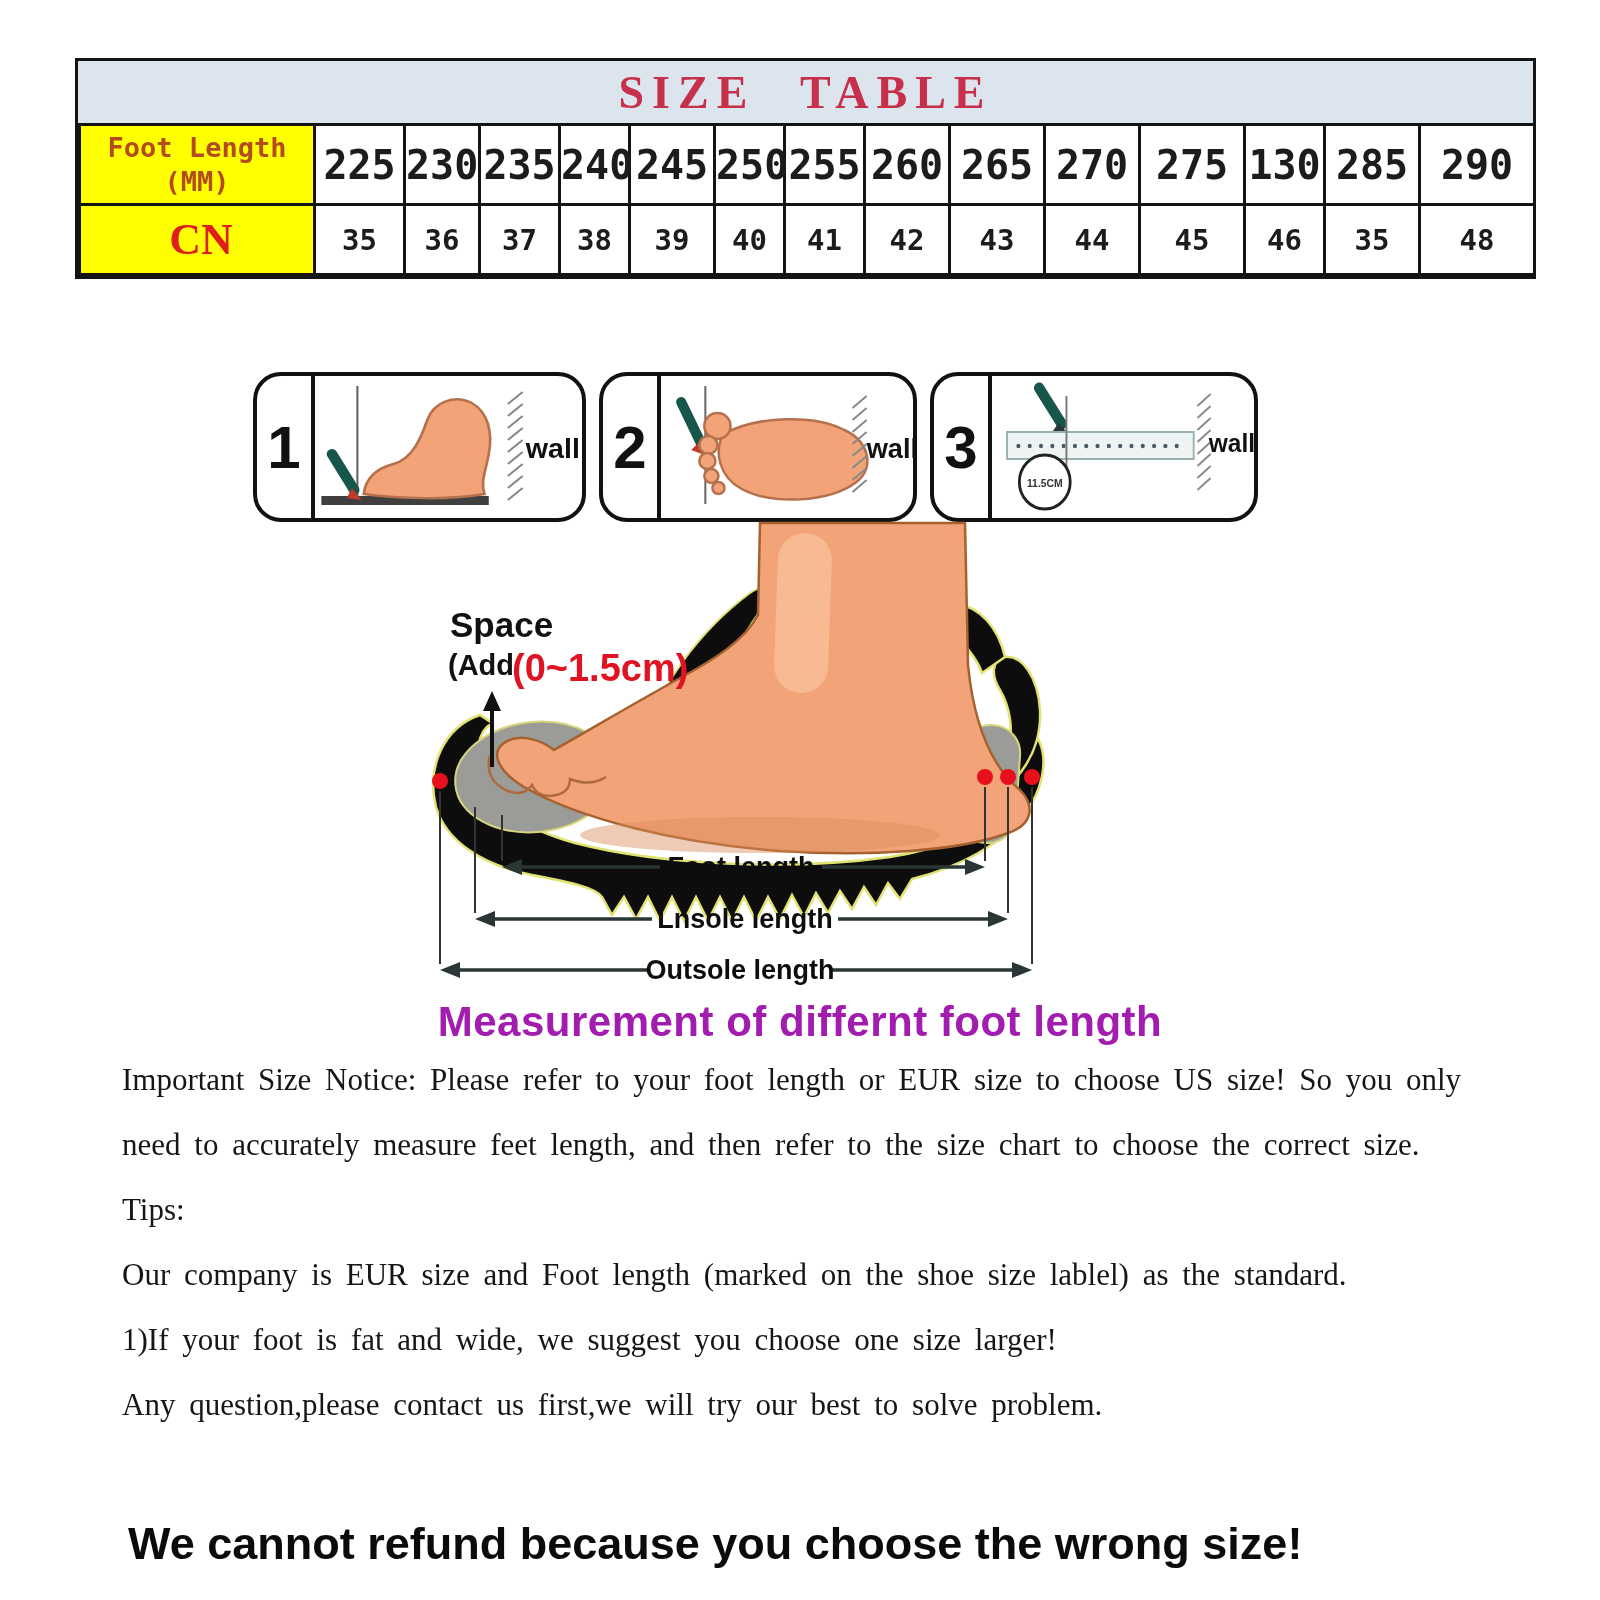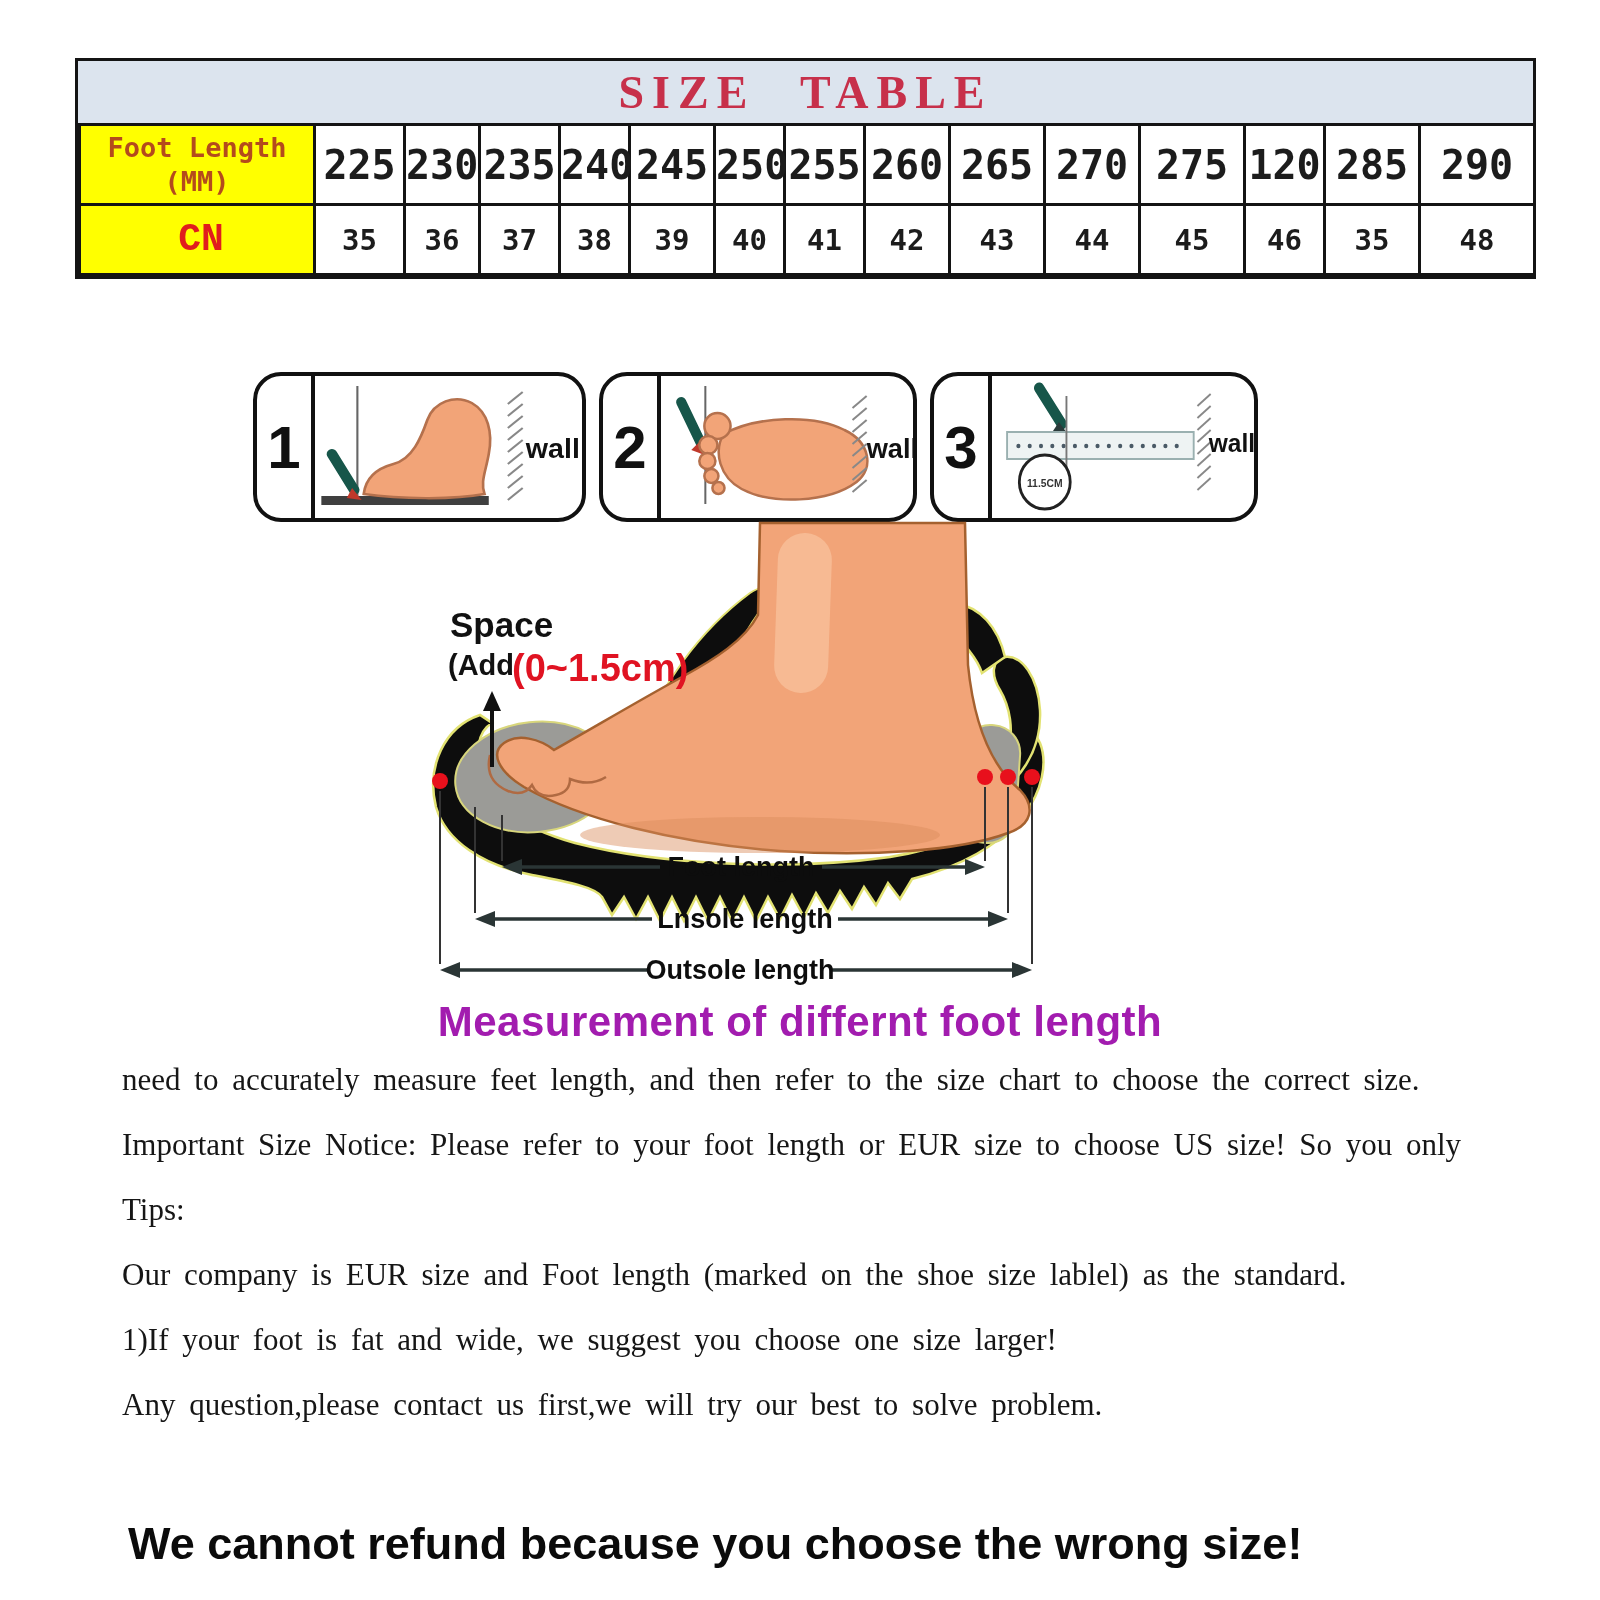--- a/index.html
+++ b/index.html
@@ -14,21 +14,21 @@
             color:var(--title,#c7304a);letter-spacing:8px;word-spacing:26px;}
   table.st{border-collapse:collapse;table-layout:fixed;width:100%;}
   table.st td{border:3px solid #141414;text-align:center;vertical-align:middle;
               font-family:"DejaVu Sans Mono",monospace;font-weight:bold;color:#1c1c1c;padding:0;}
   tr.row-us td{height:70px;font-size:30px;}
   tr.row-foot td{height:77px;font-size:40px;}
   tr.row-cn td{height:67px;font-size:29px;}
   td.lbl{background:var(--cell-yellow,#ffff00);}
   .lbl-us{font-size:30px;color:var(--label-orange,#b44b1c);letter-spacing:2px;}
   .lbl-foot{font-size:27px;color:var(--label-orange,#b44b1c);line-height:34px;}
-  .lbl-cn{font-family:Liberation Mono, monospace;font-size:38px;color:var(--cn-red,#e01d1d);margin-left:8px;}
+  .lbl-cn{font-family:Liberation Serif, serif;font-size:44px;color:var(--cn-red,#e01d1d);margin-left:8px;}
 
   
   .steps{position:absolute;left:253px;top:372px;height:150px;display:flex;gap:13px;}
   .step-box{height:142px;border:4px solid #111;border-radius:28px;background:#fff;
             display:flex;align-items:stretch;overflow:hidden;}
   .step-box .num{width:54px;display:flex;align-items:center;justify-content:center;
                  font-size:60px;font-weight:bold;color:#111;border-right:4px solid #111;}
   .step-box svg{display:block;}
 
   
@@ -79,21 +79,21 @@
         <td>230</td>
         <td>235</td>
         <td>240</td>
         <td>245</td>
         <td>250</td>
         <td>255</td>
         <td>260</td>
         <td>265</td>
         <td>270</td>
         <td>275</td>
-        <td>120</td>
+        <td>130</td>
         <td>285</td>
         <td>290</td>
       </tr>
       <tr class="row-cn">
         <td class="lbl"><span class="lbl-cn">CN</span></td>
         <td>35</td>
         <td>36</td>
         <td>37</td>
         <td>38</td>
         <td>39</td>
@@ -284,22 +284,22 @@
       <line x1="412" y1="455" x2="596" y2="455" stroke-width="3.5"></line>
       <polygon points="20,455 40,447 40,463" stroke="none"></polygon>
       <polygon points="612,455 592,447 592,463" stroke="none"></polygon>
     </g>
     <text x="320" y="464" font-size="27" font-weight="bold" fill="#0d0d0d" text-anchor="middle">Outsole length</text>
   </svg>
 
   <div class="measure-heading">Measurement of differnt foot length</div>
 
   <div class="notice">
+    <p>Important Size Notice: Please refer to your foot length or EUR size to choose US size! So you only</p>
     <p>need to accurately measure feet length, and then refer to the size chart to choose the correct size.</p>
-    <p>Important Size Notice: Please refer to your foot length or EUR size to choose US size! So you only</p>
     <p>Tips:</p>
     <p>Our company is EUR size and Foot length (marked on the shoe size lablel) as the standard.</p>
     <p>1)If your foot is fat and wide, we suggest you choose one size larger!</p>
     <p>Any question,please contact us first,we will try our best to solve problem.</p>
   </div>
 
   <div class="refund">We cannot refund because you choose the wrong size!</div>
 
 </div>
 

